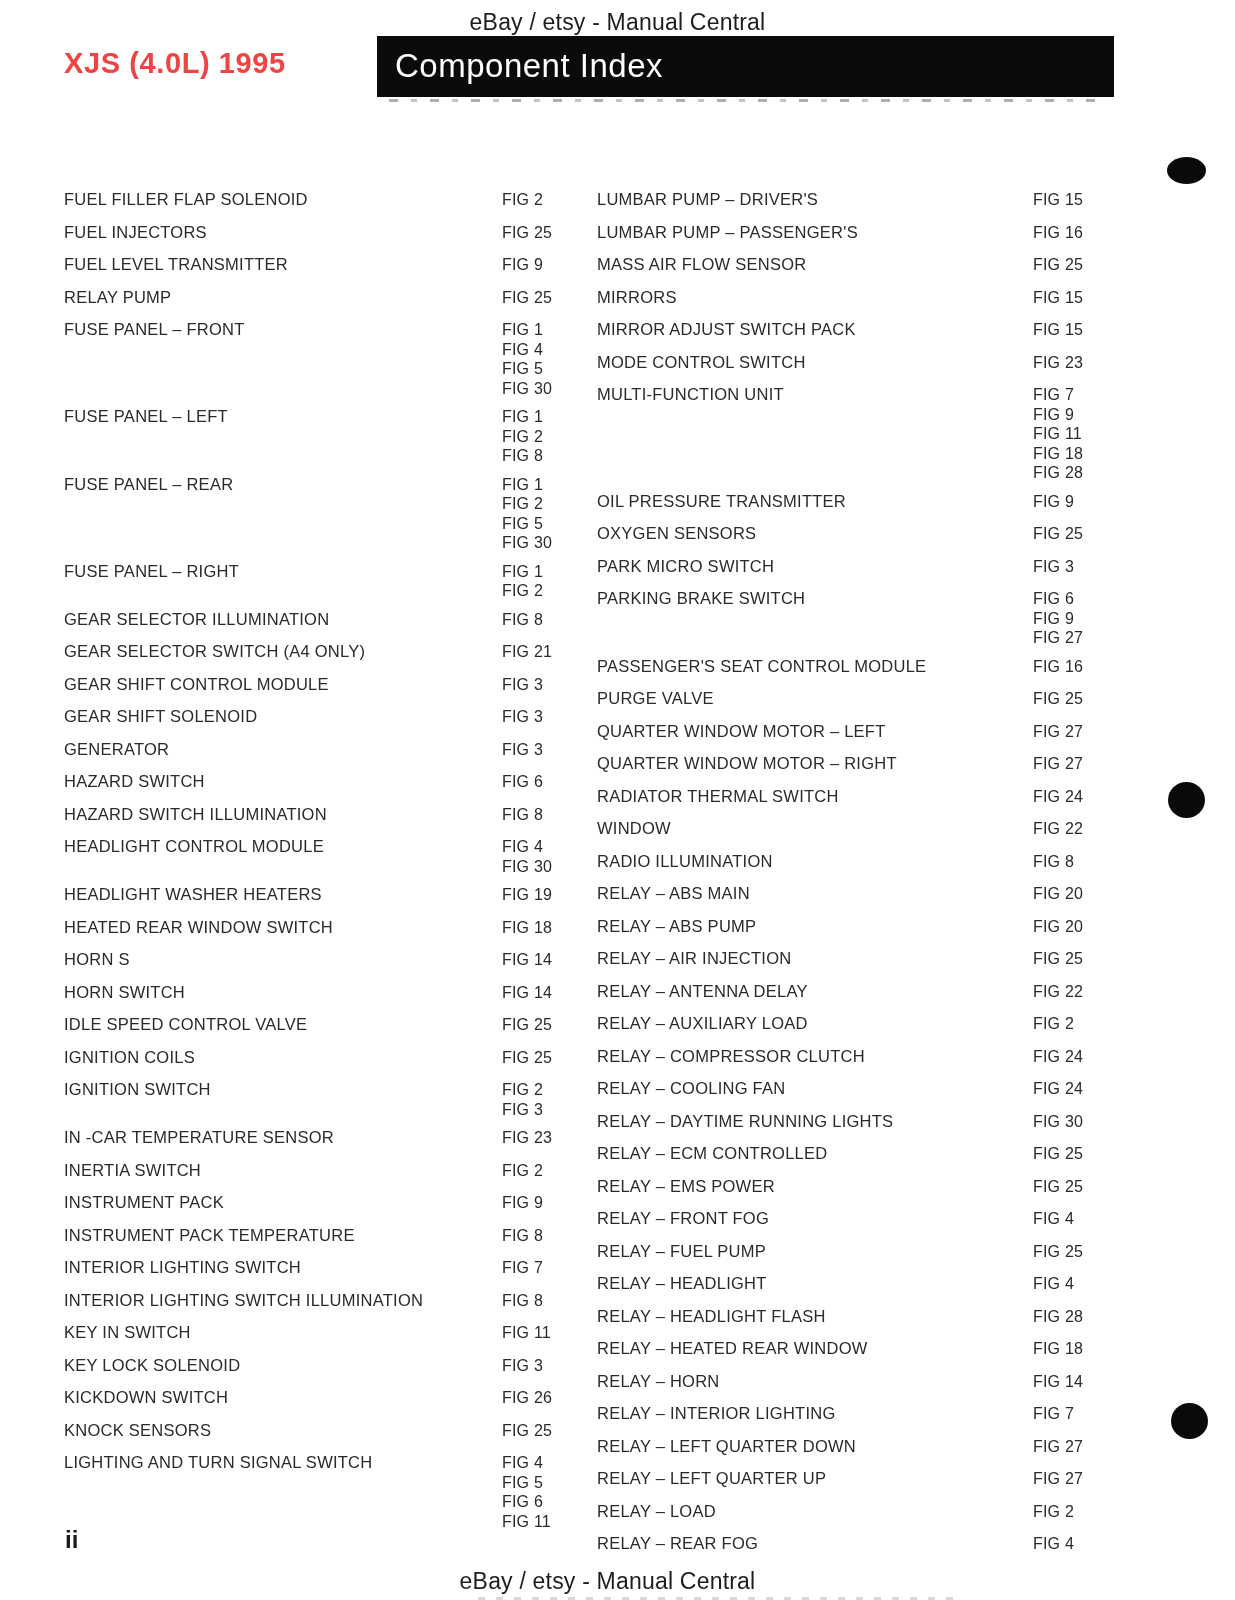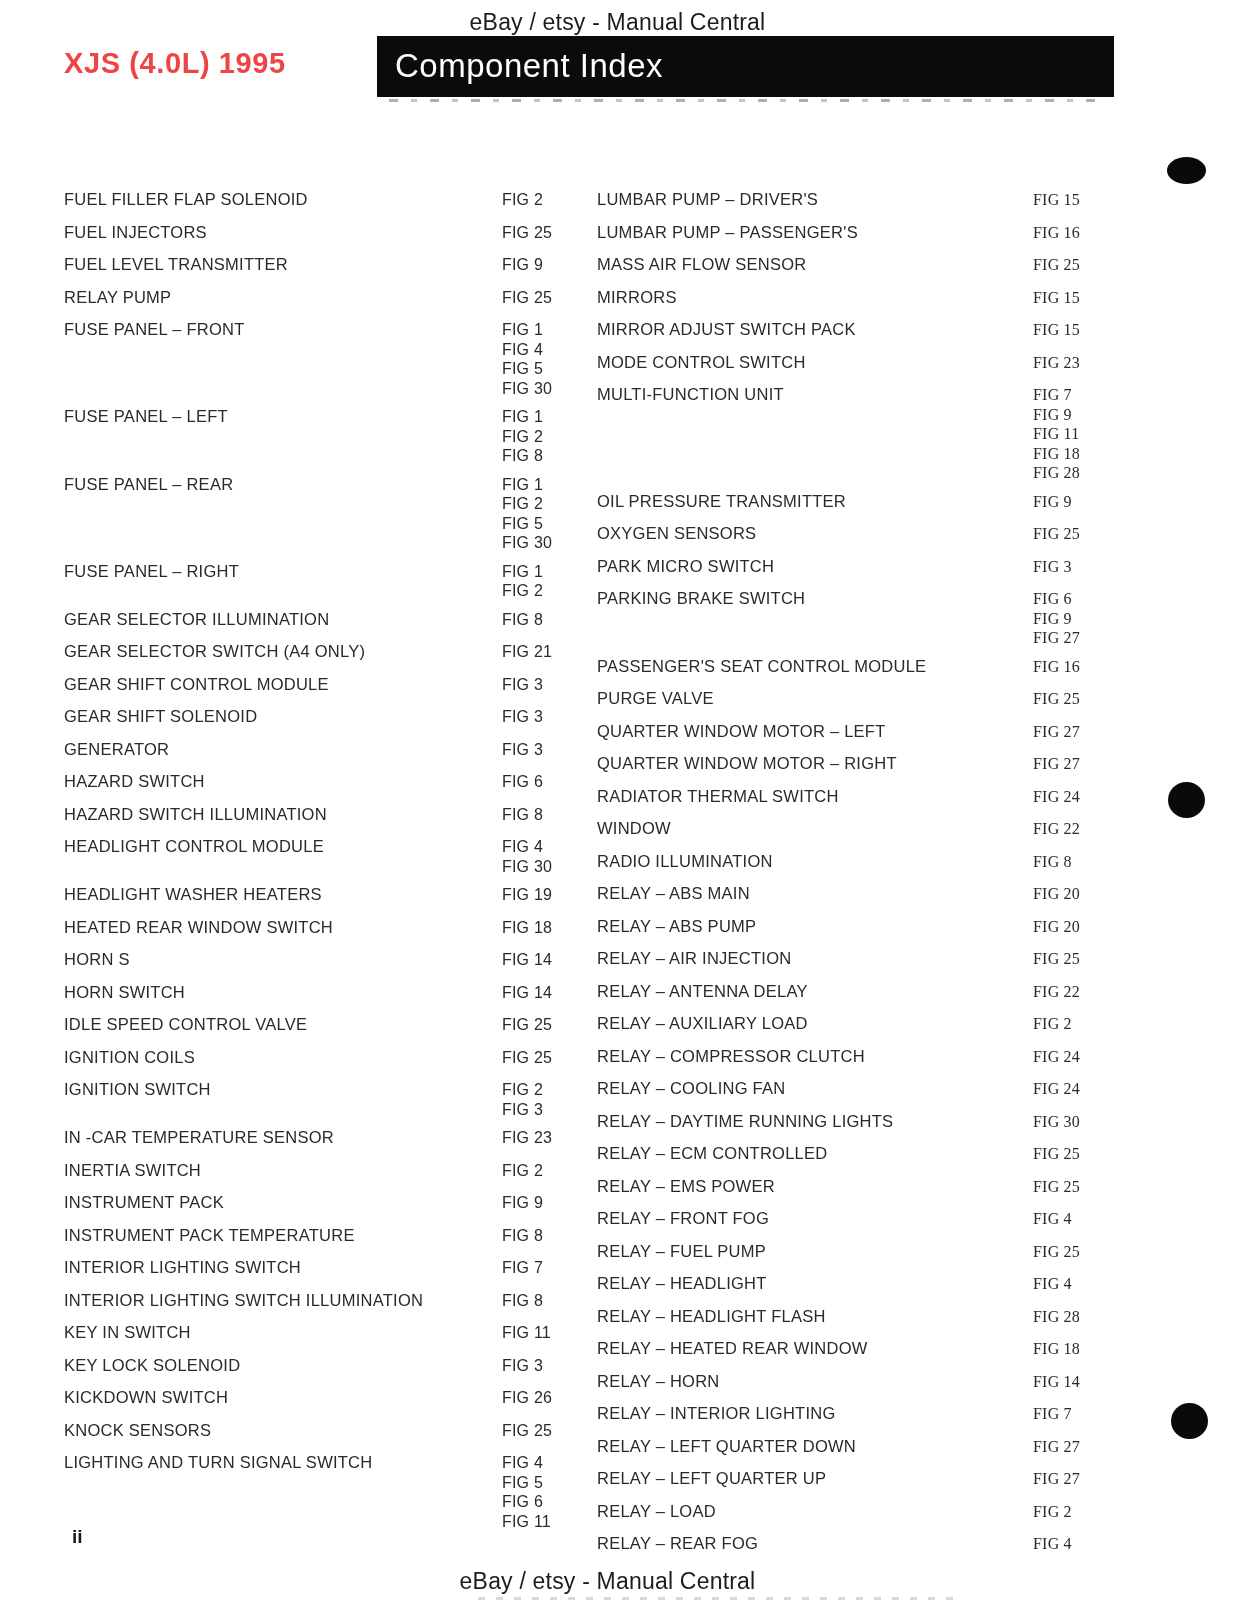--- a/index.html
+++ b/index.html
@@ -85,35 +85,35 @@
   }
   .entry .figs {
     flex: 0 0 auto;
     width: 58px;
     font-size: 16px;
     line-height: 19.5px;
     letter-spacing: 0.2px;
     color: #2a2a2a;
     white-space: nowrap;
   }
-  .col-right .entry .figs { width: 60px; font-family: Liberation Serif, serif; }
+  .col-right .entry .figs { width: 60px; }
   .fig { display: block; }
   .punch-dot {
     position: absolute;
     background: #0a0a0a;
     border-radius: 50%;
   }
   .dot-1 { left: 1167px; top: 157px;  width: 39px; height: 27px; }
   .dot-2 { left: 1168px; top: 782px;  width: 37px; height: 36px; }
   .dot-3 { left: 1171px; top: 1403px; width: 37px; height: 36px; }
   .page-number {
     position: absolute;
-    left: 72px;
+    left: 65px;
     top: 1526px;
-    font-size: 19px;
+    font-size: 24px;
     font-weight: 700;
     color: #1a1a1a;
   }
   .bottom-watermark {
     position: absolute;
     top: 1568px;
     left: 0;
     width: 1215px;
     text-align: center;
     font-size: 23px;

